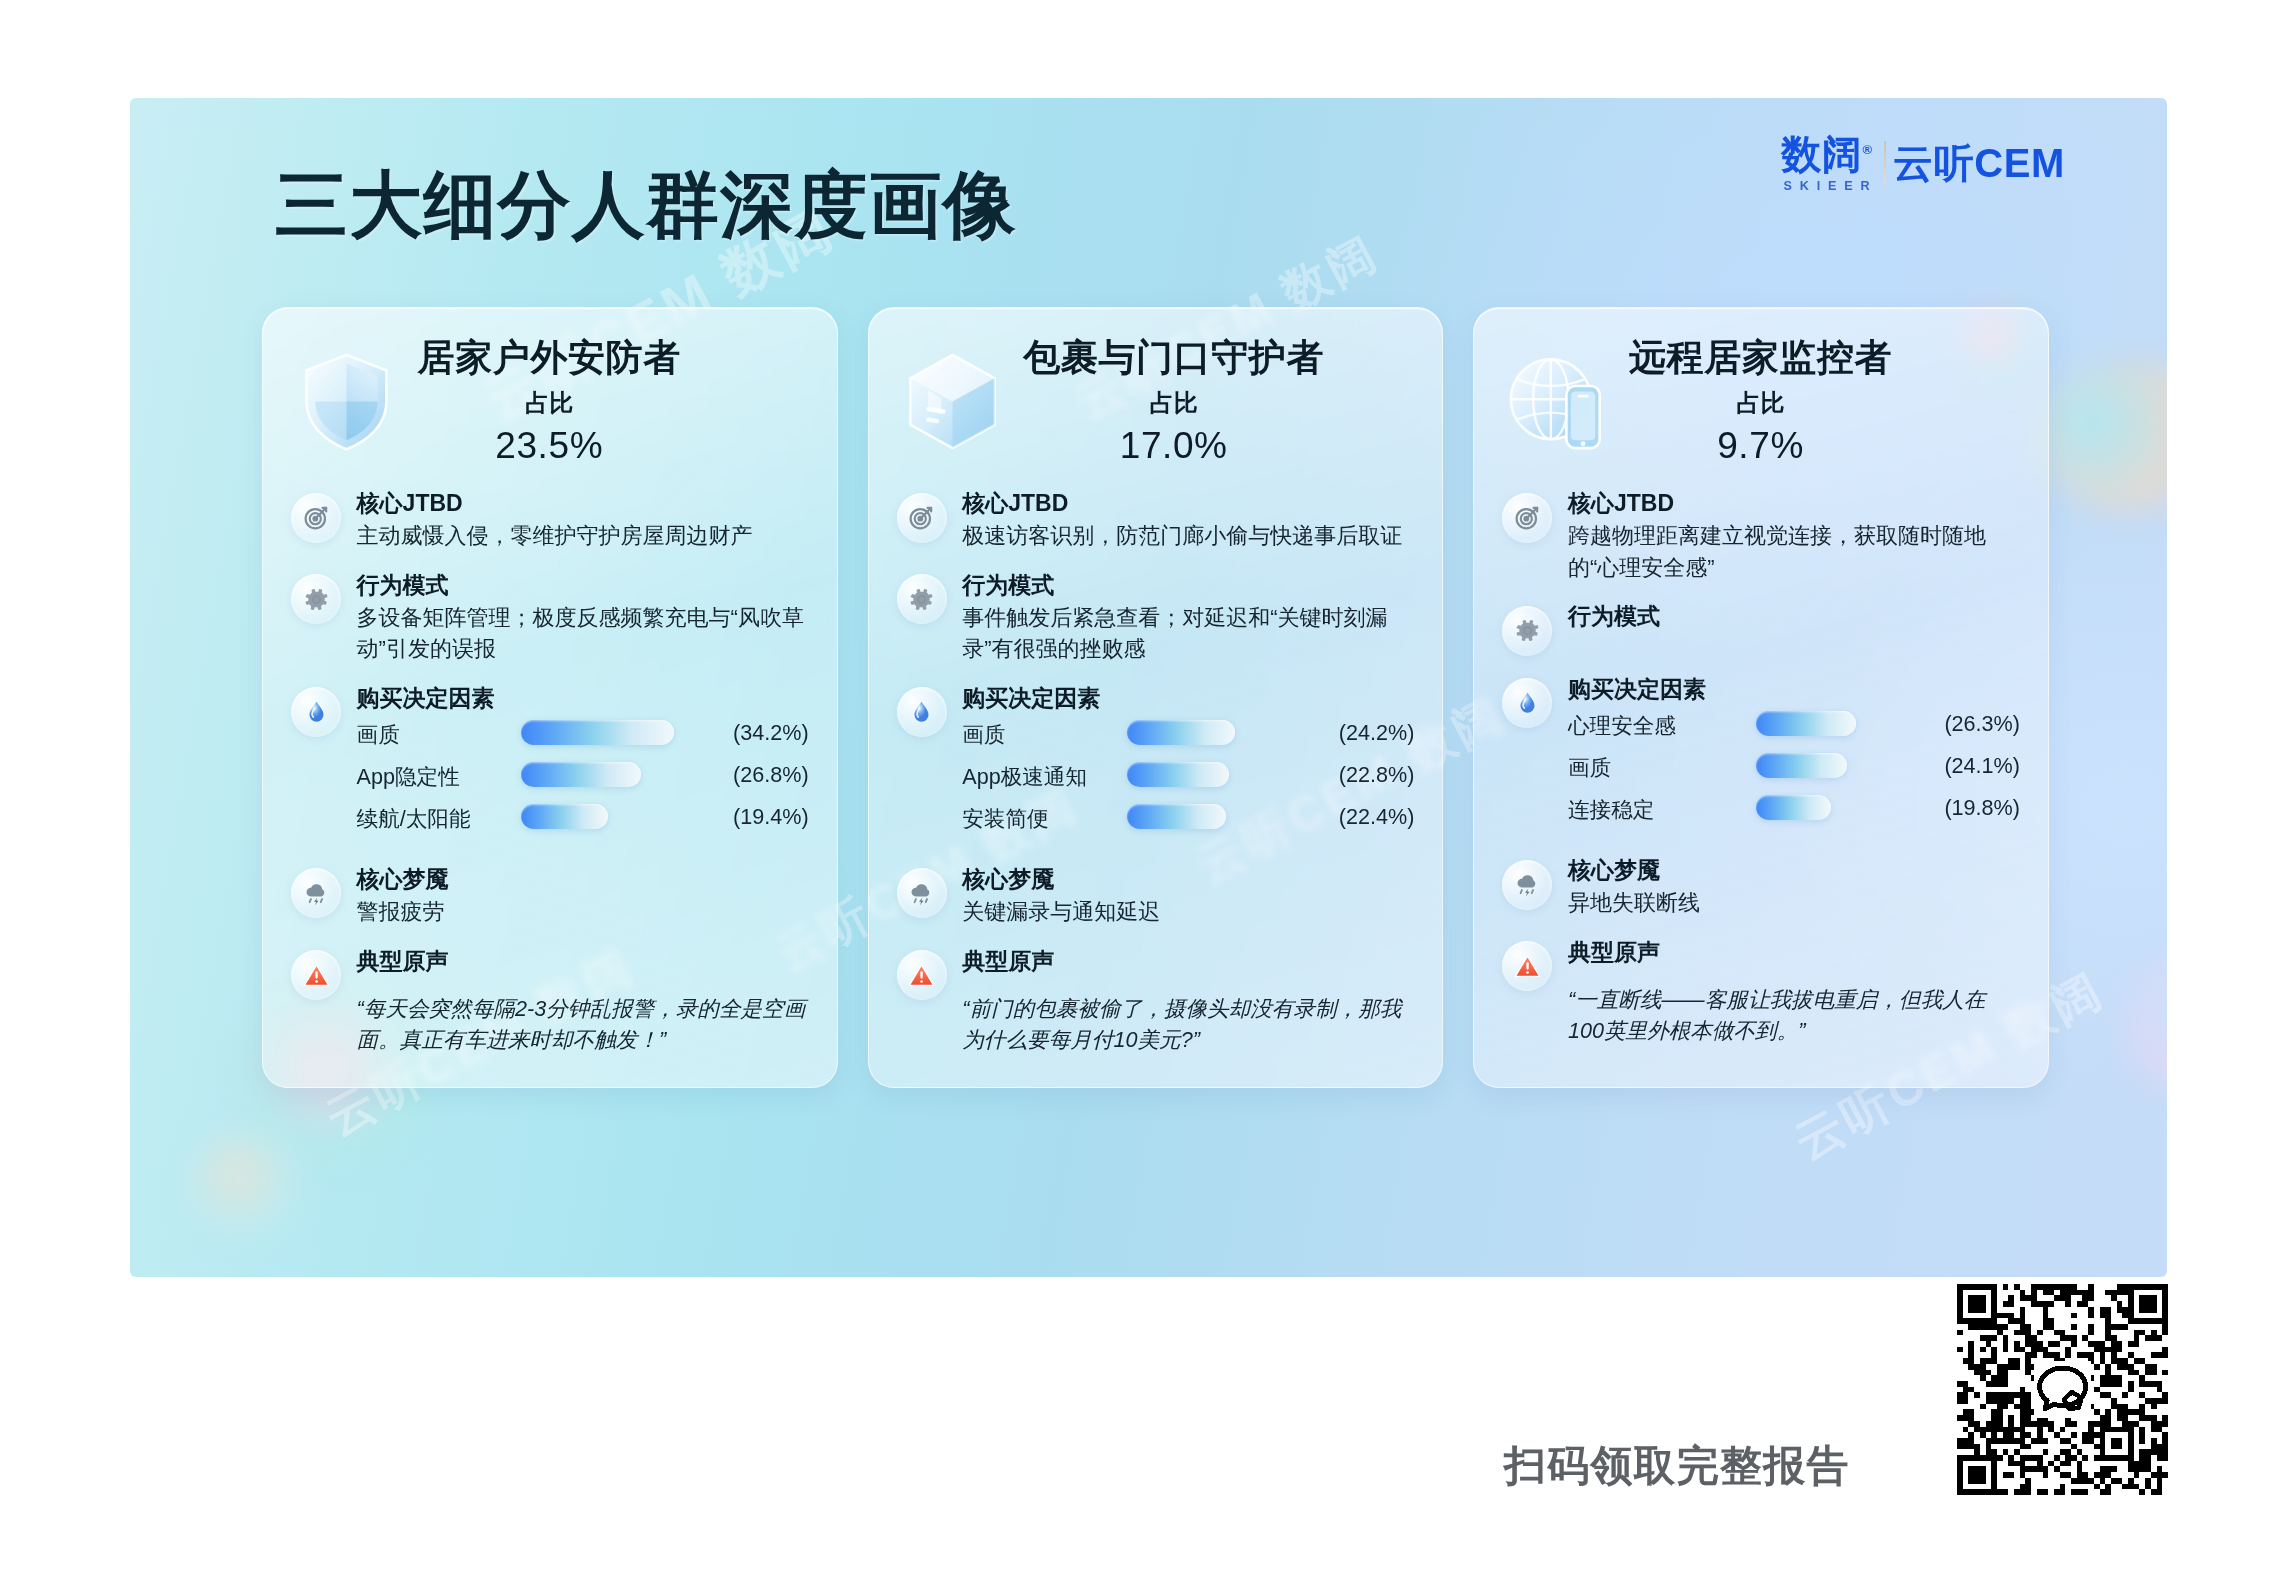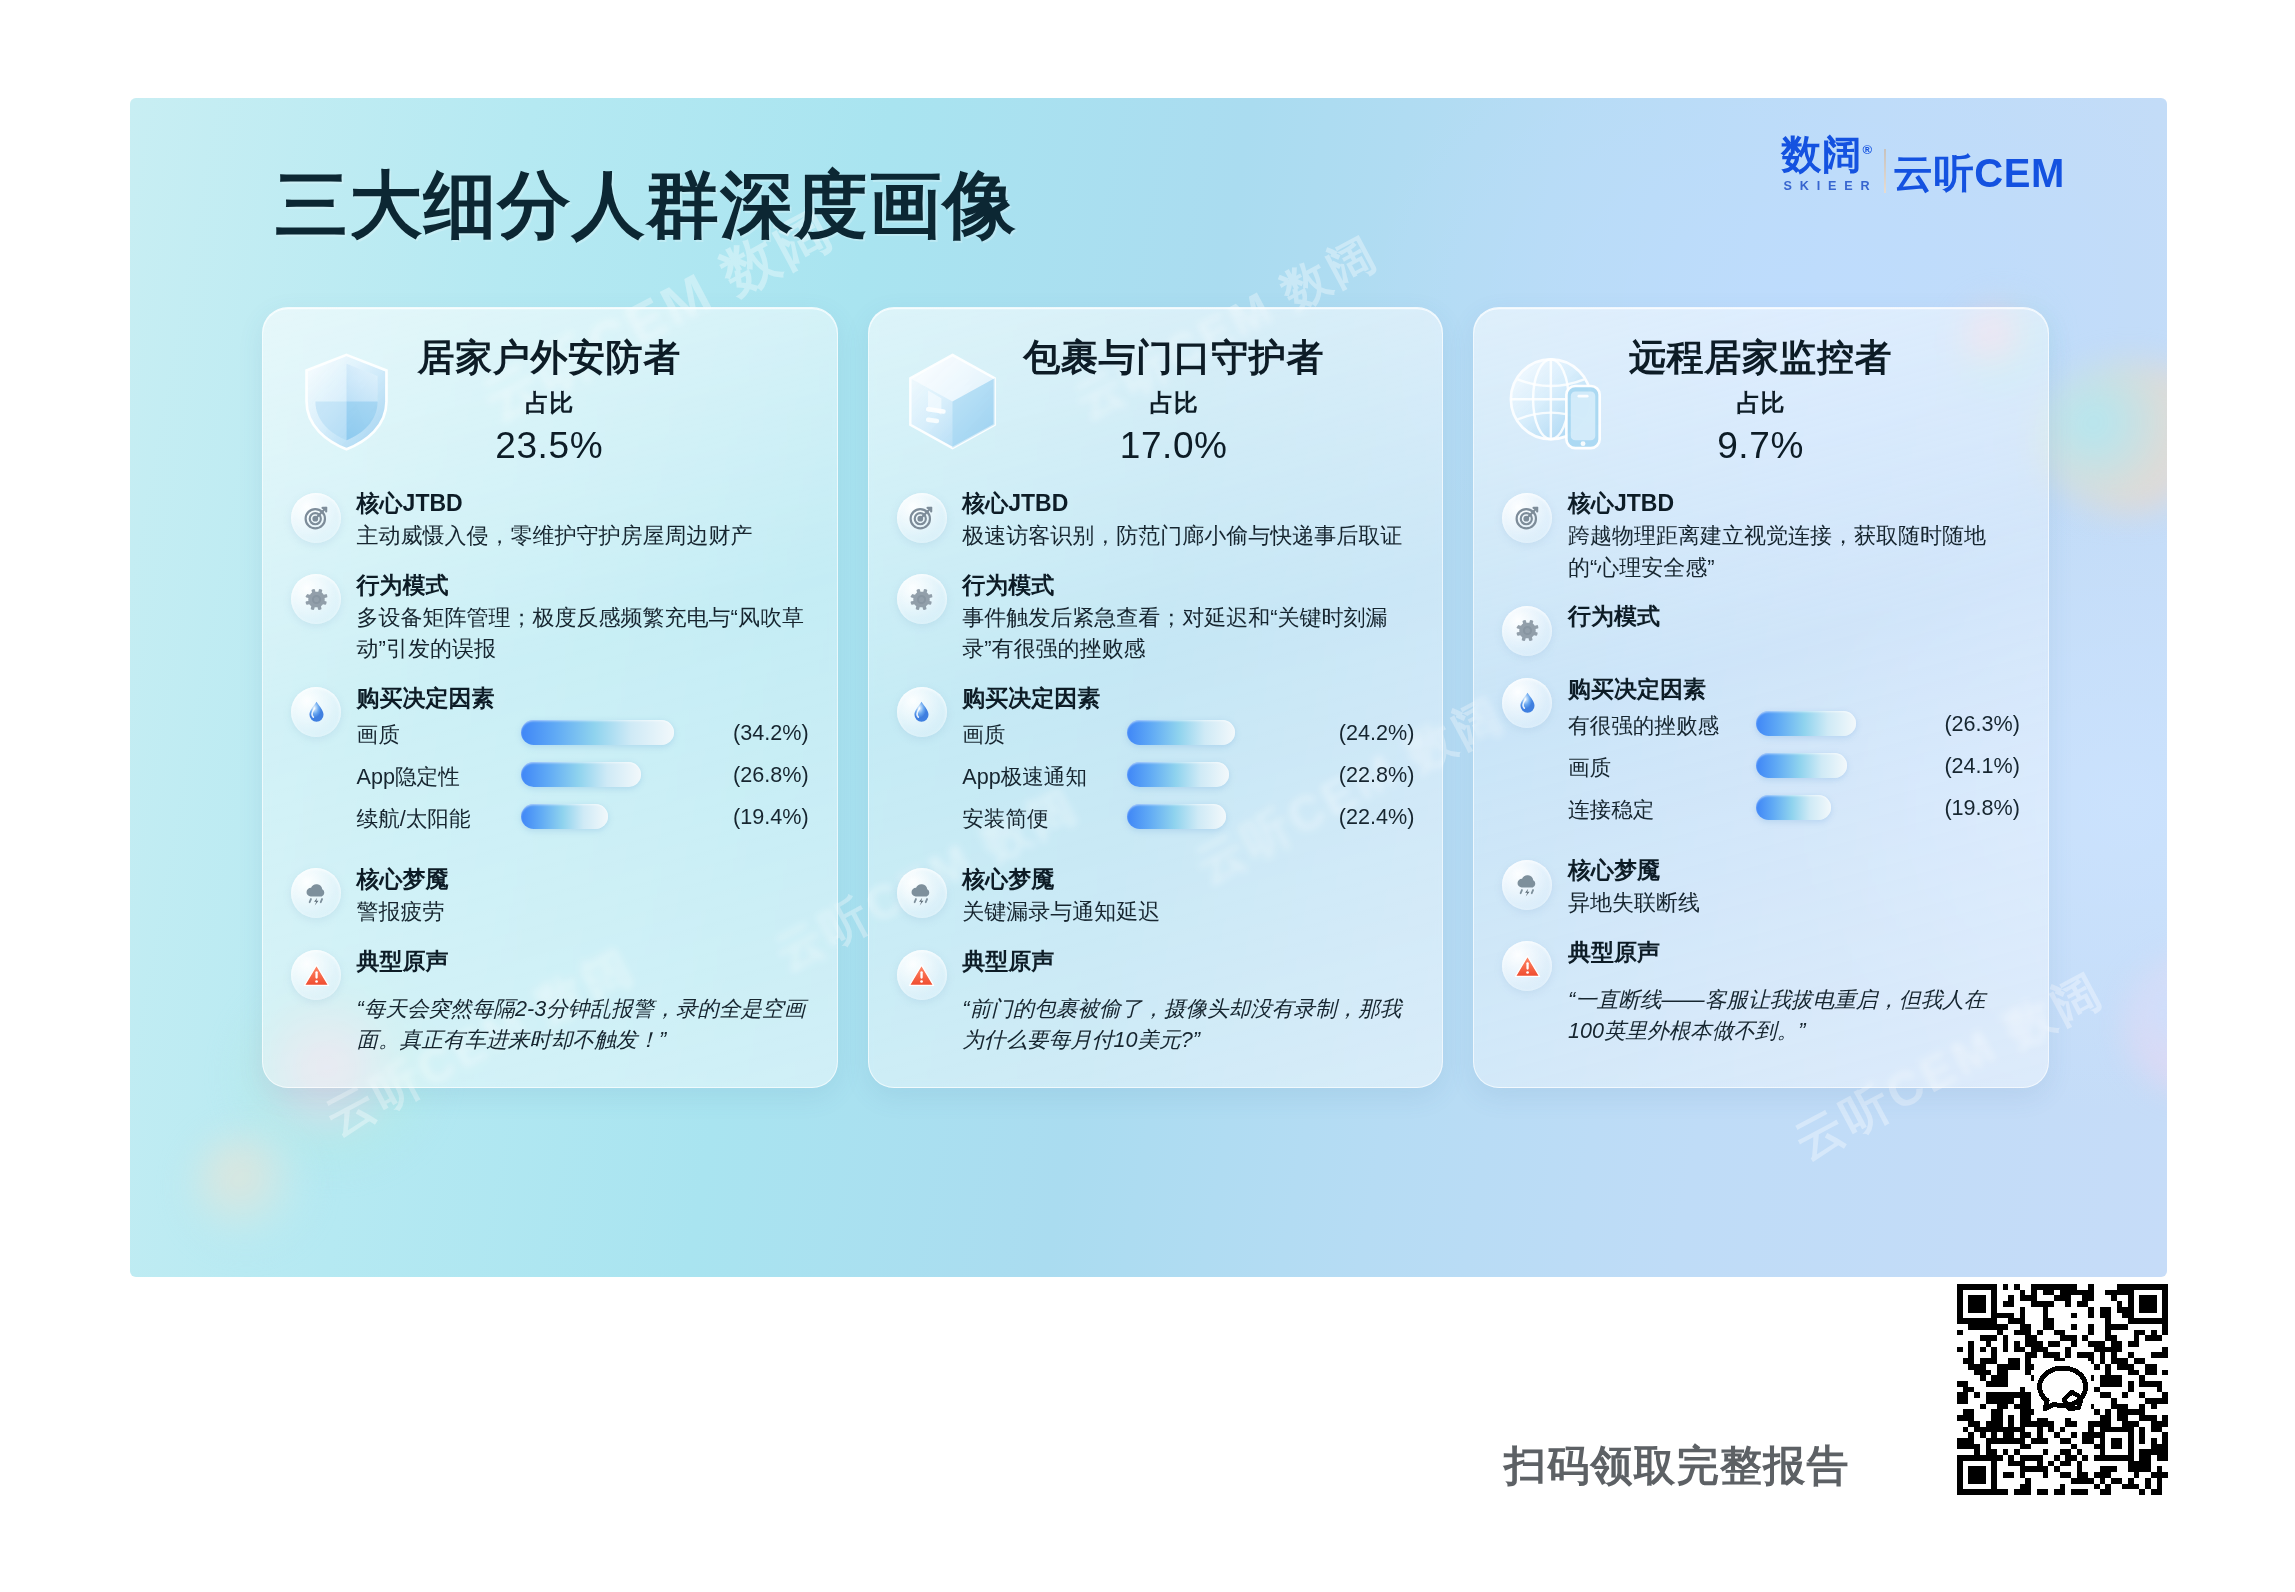--- a/index.html
+++ b/index.html
@@ -51,21 +51,21 @@
   .wm5 { left: 1649px; top: 936px; font-size: 48px; }
   .wm6 { left: 630px; top: 750px; font-size: 47px; }
 
   
   #page-title {
     position:absolute; left: 145px; top: 70px;
     font-size: 73px; font-weight: 800; color:#0c2733;
     letter-spacing: 1.2px; line-height:1;
     text-shadow: 1.8px 2.4px 0 rgba(255,255,255,.22);
   }
-  #brand { position:absolute; right: 102px; top: 36px; display:flex; align-items:flex-end; gap: 7px; }
+  #brand { position:absolute; right: 102px; top: 36px; display:flex; align-items:center; gap: 7px; }
   .brand-left { display:flex; flex-direction:column; align-items:center; }
   .brand-cn { font-size: 40px; font-weight: 800; color:#1452e0; line-height:1; letter-spacing:0.6px; position:relative; }
   .brand-reg { font-size: 13px; vertical-align: super; font-weight:600; }
   .brand-en { font-size: 12.6px; letter-spacing: 7.8px; color:#3765cf; font-weight:600; margin-top:4.8px; margin-left:7.2px; }
   .brand-div { width:1.8px; height:44px; background: linear-gradient(#c8c2bd,#e6dcd2); }
   .brand-right { font-size: 40px; font-weight: 800; color:#1452e0; letter-spacing:0.6px; line-height:1; }
 
   
   #cards { position:absolute; left: 132px; top: 209px; width: 1787px;
            display:flex; gap: 30px; }
@@ -500,21 +500,21 @@
                   </radialGradient>
                 </defs>
       <path d="M12 3.2 C9 7.6 6.2 10.6 6.2 13.8 A5.8 5.8 0 0 0 17.8 13.8 C17.8 10.6 15 7.6 12 3.2z" fill="url(#dg)"></path>
       <path d="M10.3 8.6 c-1.1 1.7-2 3.1-2 4.6 a3.9 3.9 0 0 0 1.1 2.7" fill="none" stroke="#ffffff" stroke-width="1.4" stroke-linecap="round" opacity=".85"></path>
               </svg>
             </div>
       <div class="sec-body">
         <div class="sec-title">购买决定因素</div>
         <div class="factors">
                 <div class="factor-row">
-        <div class="factor-label" style="width:180px">有很强的挫败感</div>
+        <div class="factor-label" style="width:180px">心理安全感</div>
         <div class="factor-bar-cell">
           <div class="factor-track" style="width:77%"></div>
         </div>
         <div class="factor-val" style="width:126px">(26.3%)</div>
       </div>
                 <div class="factor-row">
         <div class="factor-label" style="width:180px">画质</div>
         <div class="factor-bar-cell">
           <div class="factor-track" style="width:70%"></div>
         </div>

